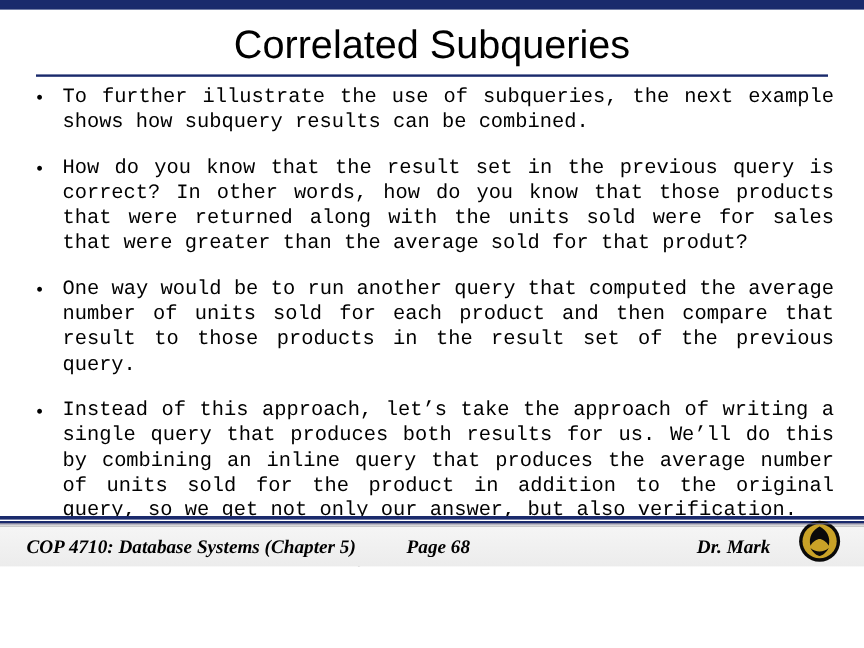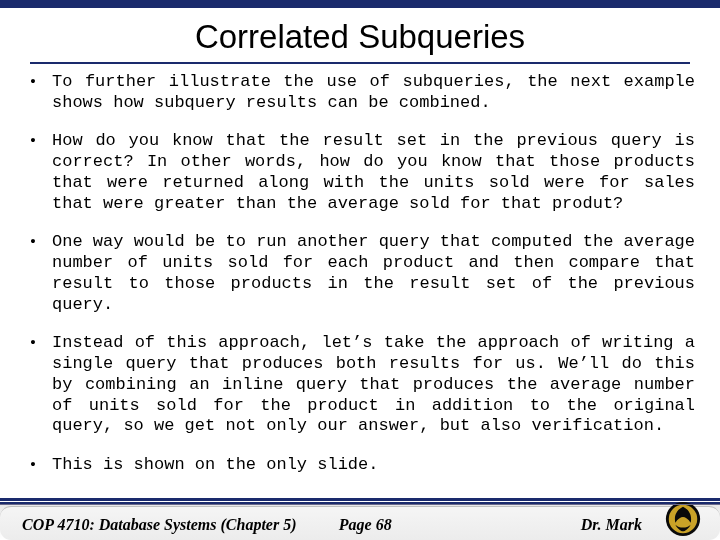--- a/index.html
+++ b/index.html
@@ -4,21 +4,21 @@
 <style>
   * { margin: 0; padding: 0; box-sizing: border-box; }
   html, body { width: 720px; height: 540px; overflow: hidden; }
   body {
     font-family: "Times New Roman", Times, serif;
     background: #ffffff;
     position: relative;
   }
   .slide {
     width: 720px;
-    height: 540px;
+    height: 472px;
     position: relative;
     background: #ffffff;
   }
   .top-bar {
     position: absolute;
     top: 0; left: 0;
     width: 100%;
     height: 8px;
     background: #1a2a6c;
   }
@@ -87,21 +87,20 @@
     background: #6a6a8a;
   }
   .footer-inner {
     position: absolute;
     left: 0; right: 0; bottom: 0;
     height: 34px;
     background: linear-gradient(to bottom, #f5f5f5 0%, #ececec 100%);
     border-top: 1px solid #bfbfbf;
     display: flex;
     align-items: center;
-    border-radius: 11px;
   }
   .footer-text {
     font-style: italic;
     font-weight: bold;
     font-family: "Times New Roman", Times, serif;
     font-size: 16px;
     color: #000;
     white-space: nowrap;
   }
   .ft-left { position: absolute; left: 22px; bottom: 6px; }

